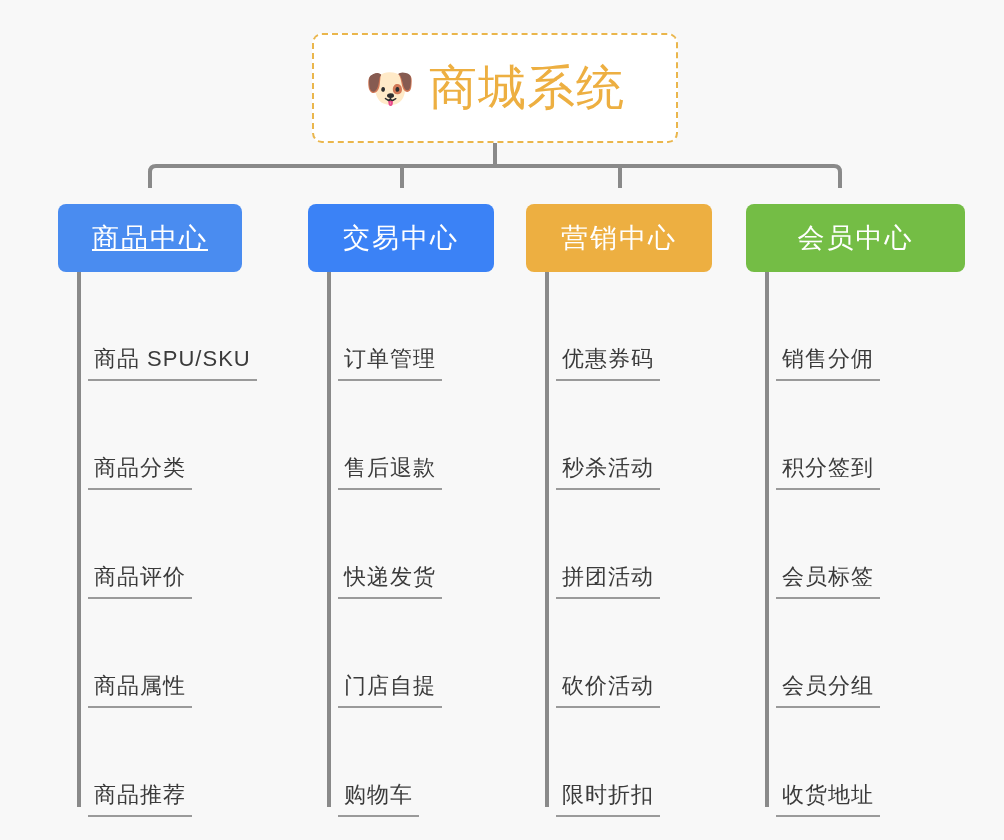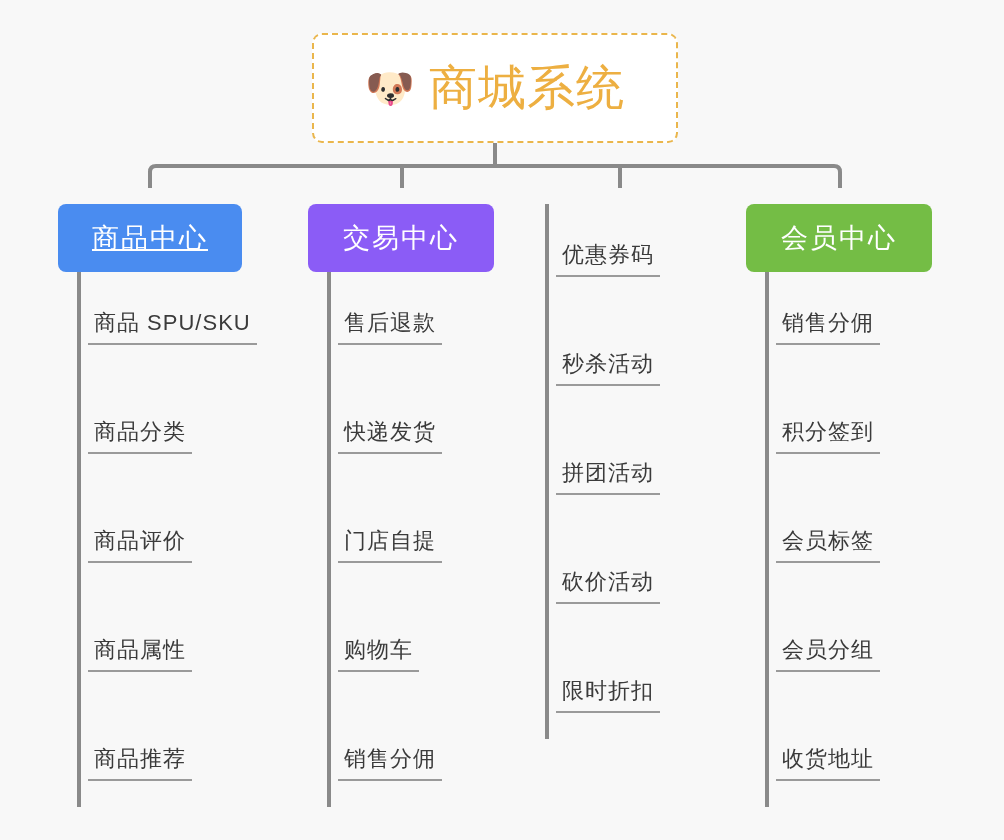--- a/index.html
+++ b/index.html
@@ -79,42 +79,42 @@
 
   .leaf-list {
     position: relative;
     margin-top: 0;
   }
 
   .leaf-item {
     position: relative;
     height: 109px;
     display: flex;
-    align-items: center;
+    align-items: flex-end;
   }
   .leaf-label {
     display: inline-block;
     font-size: 22px;
     color: #3b3b3b;
     letter-spacing: 1px;
     white-space: nowrap;
     padding: 0 6px 5px 6px;
     border-bottom: 2px solid #9a9a9a;
     margin-left: 30px;
   }
 
   
   .col-0 { left: 58px; }
   .col-0 .cat-box { width: 184px; }
   .col-1 { left: 308px; }
   .col-1 .cat-box { width: 186px; }
   .col-2 { left: 526px; }
   .col-2 .cat-box { width: 186px; }
   .col-3 { left: 746px; }
-  .col-3 .cat-box { width: 186px; }
+  .col-3 .cat-box { width: 219px; }
 </style>
 </head>
 <body>
 
 <div id="mindmap">
 
   <svg id="connectors" viewBox="0 0 1004 840" xmlns="http://www.w3.org/2000/svg">
     <g fill="none" stroke="#8a8a8a" stroke-width="4" stroke-linecap="butt">
 
       <path d="M495,143 L495,166"></path>
@@ -151,46 +151,52 @@
       <div class="leaf-item">
           <span class="leaf-label">商品属性</span>
         </div>
       <div class="leaf-item">
           <span class="leaf-label">商品推荐</span>
         </div>
     </div>
   </div>
 
   <div class="column col-1">
-    <div class="cat-box" style="background: #8b5cf6; text-align: right;">
+    <div class="cat-box" style="background: #3b82f6; text-align: right;">
       <span>交易中心</span>
     </div>
     <div class="leaf-list">
       <svg class="spine" width="10" height="540" style="position:absolute;left:16px;top:0;" viewBox="0 0 10 540" xmlns="http://www.w3.org/2000/svg">
         <path d="M5,0 L5,535" fill="none" stroke="#8a8a8a" stroke-width="4"></path>
       </svg>
       <div class="leaf-item">
+          <span class="leaf-label">订单管理</span>
+        </div>
+      <div class="leaf-item">
           <span class="leaf-label">售后退款</span>
         </div>
       <div class="leaf-item">
           <span class="leaf-label">快递发货</span>
         </div>
       <div class="leaf-item">
           <span class="leaf-label">门店自提</span>
         </div>
       <div class="leaf-item">
           <span class="leaf-label">购物车</span>
         </div>
       <div class="leaf-item">
           <span class="leaf-label">销售分佣</span>
         </div>
     </div>
   </div>
 
   <div class="column col-2">
+    <div class="cat-box" style="background: rgb(237, 175, 65);">
+      <span>营销中心</span>
+    </div>
     <div class="leaf-list">
       <svg class="spine" width="10" height="540" style="position:absolute;left:16px;top:0;" viewBox="0 0 10 540" xmlns="http://www.w3.org/2000/svg">
         <path d="M5,0 L5,535" fill="none" stroke="#8a8a8a" stroke-width="4"></path>
       </svg>
       <div class="leaf-item">
           <span class="leaf-label">优惠券码</span>
         </div>
       <div class="leaf-item">
           <span class="leaf-label">秒杀活动</span>
         </div>

